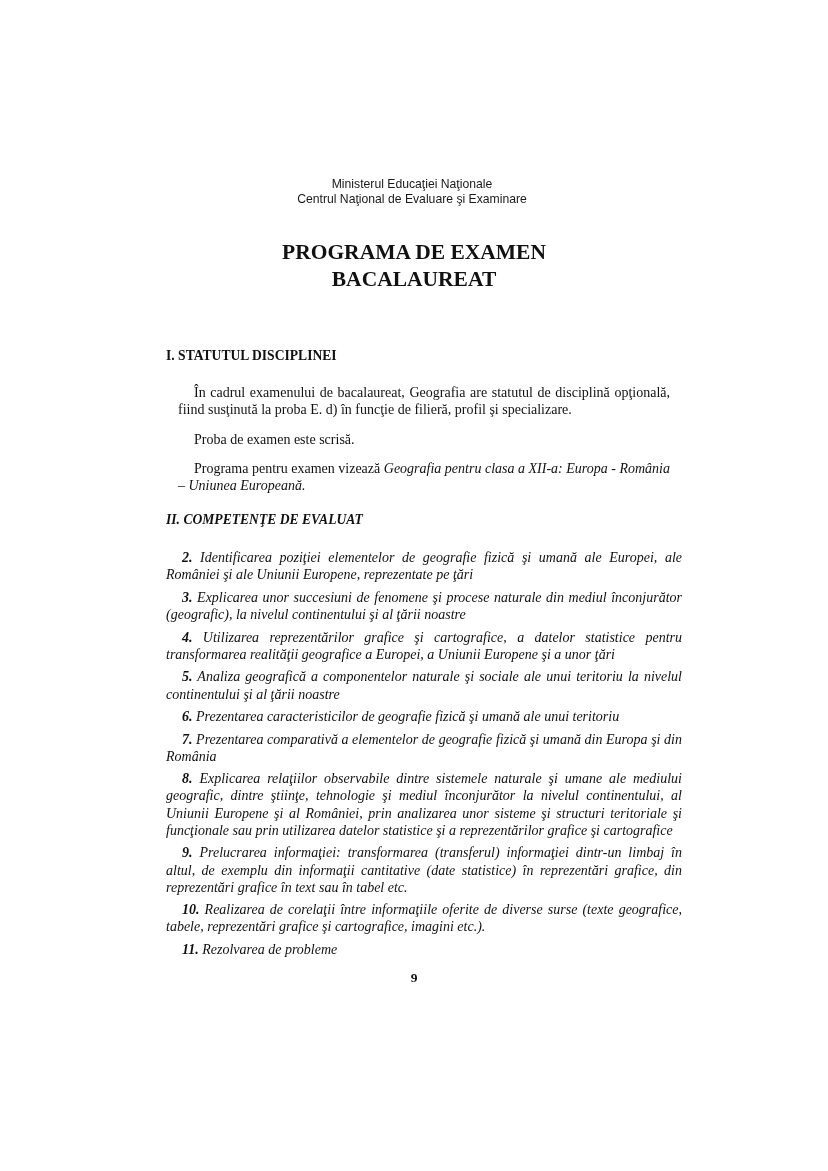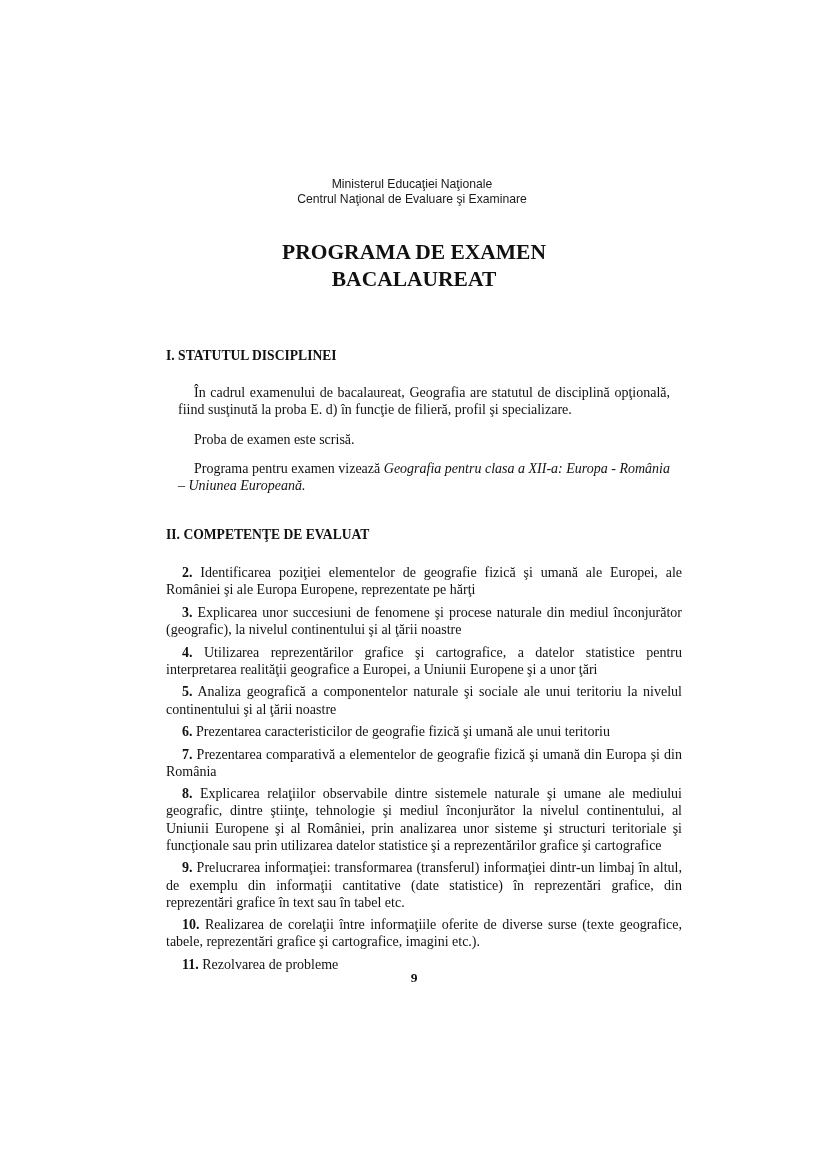--- a/index.html
+++ b/index.html
@@ -57,21 +57,21 @@
       font-size: 13.6px;
       margin: 0;
       text-align: left;
     }
     .sec1 { top: 347px; font-family: Liberation Serif, serif; }
     .sec1 .para {
       margin: 12px;
       text-indent: 16px;
     }
     .sec1 .first-para { margin-top: 20px; }
-    .sec2 { top: 526px; }
+    .sec2 { top: 511px; font-style: italic; }
     .comp-list {
       margin: 21px 0 0 0;
       padding: 0;
       list-style: none;
     }
     .comp-item {
       margin: 0 0 5.3px 0;
       text-indent: 16px;
       text-align: justify;
       text-align-last: left;
@@ -108,23 +108,23 @@
   <div class="content sec1">
     <p class="section-heading">I. STATUTUL DISCIPLINEI</p>
     <p class="para first-para">În cadrul examenului de bacalaureat, Geografia are statutul de disciplină opţională, fiind susţinută la proba E. d) în funcţie de filieră, profil şi specializare.</p>
     <p class="para">Proba de examen este scrisă.</p>
     <p class="para"><span>Programa pentru examen vizează </span><span class="italic">Geografia pentru clasa a XII-a: Europa - România – Uniunea Europeană.</span></p>
   </div>
 
   <div class="content sec2">
     <p class="section-heading">II. COMPETENŢE DE EVALUAT</p>
     <ul class="comp-list">
-      <li class="comp-item"><span class="comp-num">2.</span><span> Identificarea poziţiei elementelor de geografie fizică şi umană ale Europei, ale României şi ale Europa Europene, reprezentate pe hărţi</span></li>
+      <li class="comp-item"><span class="comp-num">2.</span><span> Identificarea poziţiei elementelor de geografie fizică şi umană ale Europei, ale României şi ale Uniunii Europene, reprezentate pe ţări</span></li>
       <li class="comp-item"><span class="comp-num">3.</span><span> Explicarea unor succesiuni de fenomene şi procese naturale din mediul înconjurător (geografic), la nivelul continentului şi al ţării noastre</span></li>
-      <li class="comp-item"><span class="comp-num">4.</span><span> Utilizarea reprezentărilor grafice şi cartografice, a datelor statistice pentru interpretarea realităţii geografice a Europei, a Uniunii Europene şi a unor ţări</span></li>
+      <li class="comp-item"><span class="comp-num">4.</span><span> Utilizarea reprezentărilor grafice şi cartografice, a datelor statistice pentru transformarea realităţii geografice a Europei, a Uniunii Europene şi a unor ţări</span></li>
       <li class="comp-item"><span class="comp-num">5.</span><span> Analiza geografică a componentelor naturale şi sociale ale unui teritoriu la nivelul continentului şi al ţării noastre</span></li>
       <li class="comp-item"><span class="comp-num">6.</span><span> Prezentarea caracteristicilor de geografie fizică şi umană ale unui teritoriu</span></li>
       <li class="comp-item"><span class="comp-num">7.</span><span> Prezentarea comparativă a elementelor de geografie fizică şi umană din Europa şi din România</span></li>
       <li class="comp-item"><span class="comp-num">8.</span><span> Explicarea relaţiilor observabile dintre sistemele naturale şi umane ale mediului geografic, dintre ştiinţe, tehnologie şi mediul înconjurător la nivelul continentului, al Uniunii Europene şi al României, prin analizarea unor sisteme şi structuri teritoriale şi funcţionale sau prin utilizarea datelor statistice şi a reprezentărilor grafice şi cartografice</span></li>
       <li class="comp-item"><span class="comp-num">9.</span><span> Prelucrarea informaţiei: transformarea (transferul) informaţiei dintr-un limbaj în altul, de exemplu din informaţii cantitative (date statistice) în reprezentări grafice, din reprezentări grafice în text sau în tabel etc.</span></li>
       <li class="comp-item"><span class="comp-num">10.</span><span> Realizarea de corelaţii între informaţiile oferite de diverse surse (texte geografice, tabele, reprezentări grafice şi cartografice, imagini etc.).</span></li>
       <li class="comp-item"><span class="comp-num">11.</span><span> Rezolvarea de probleme</span></li>
     </ul>
   </div>
 

